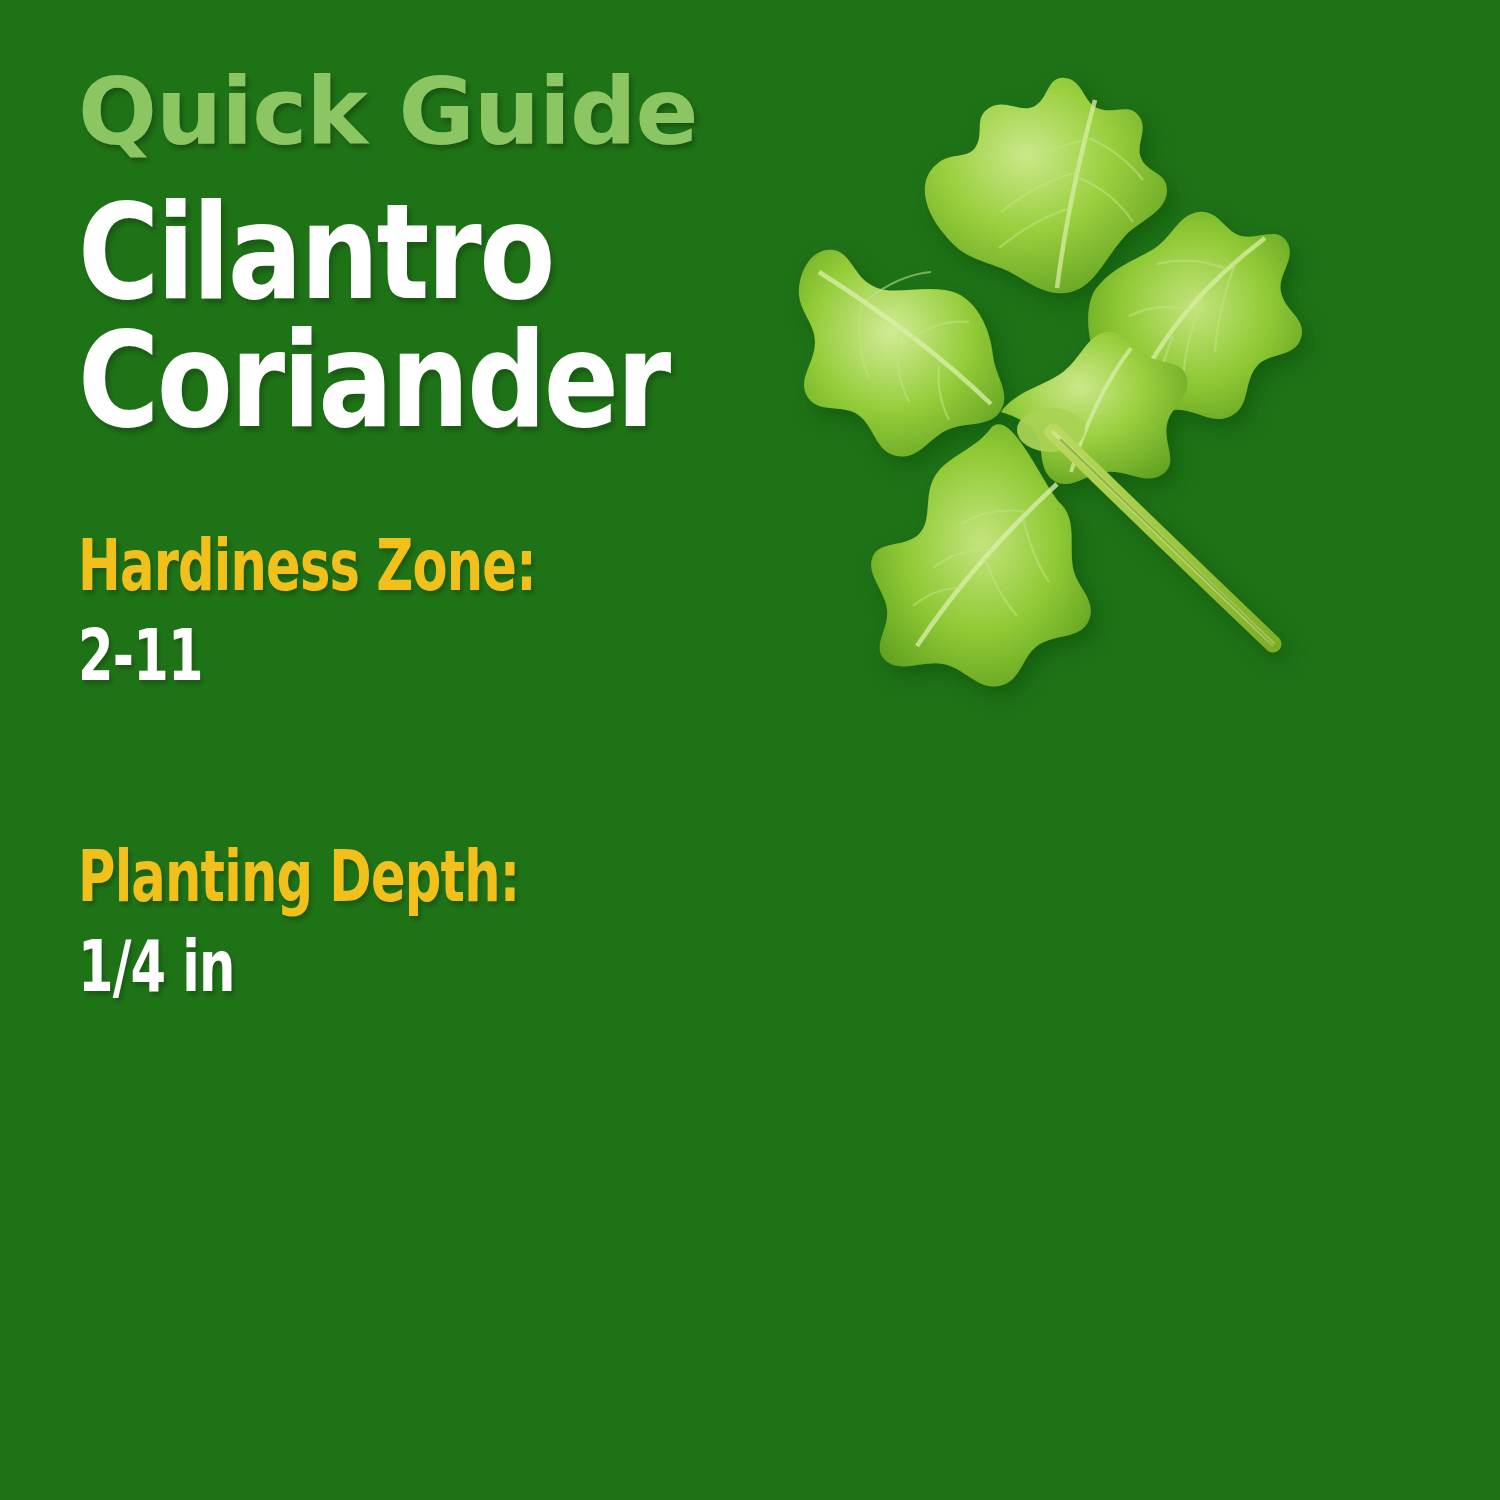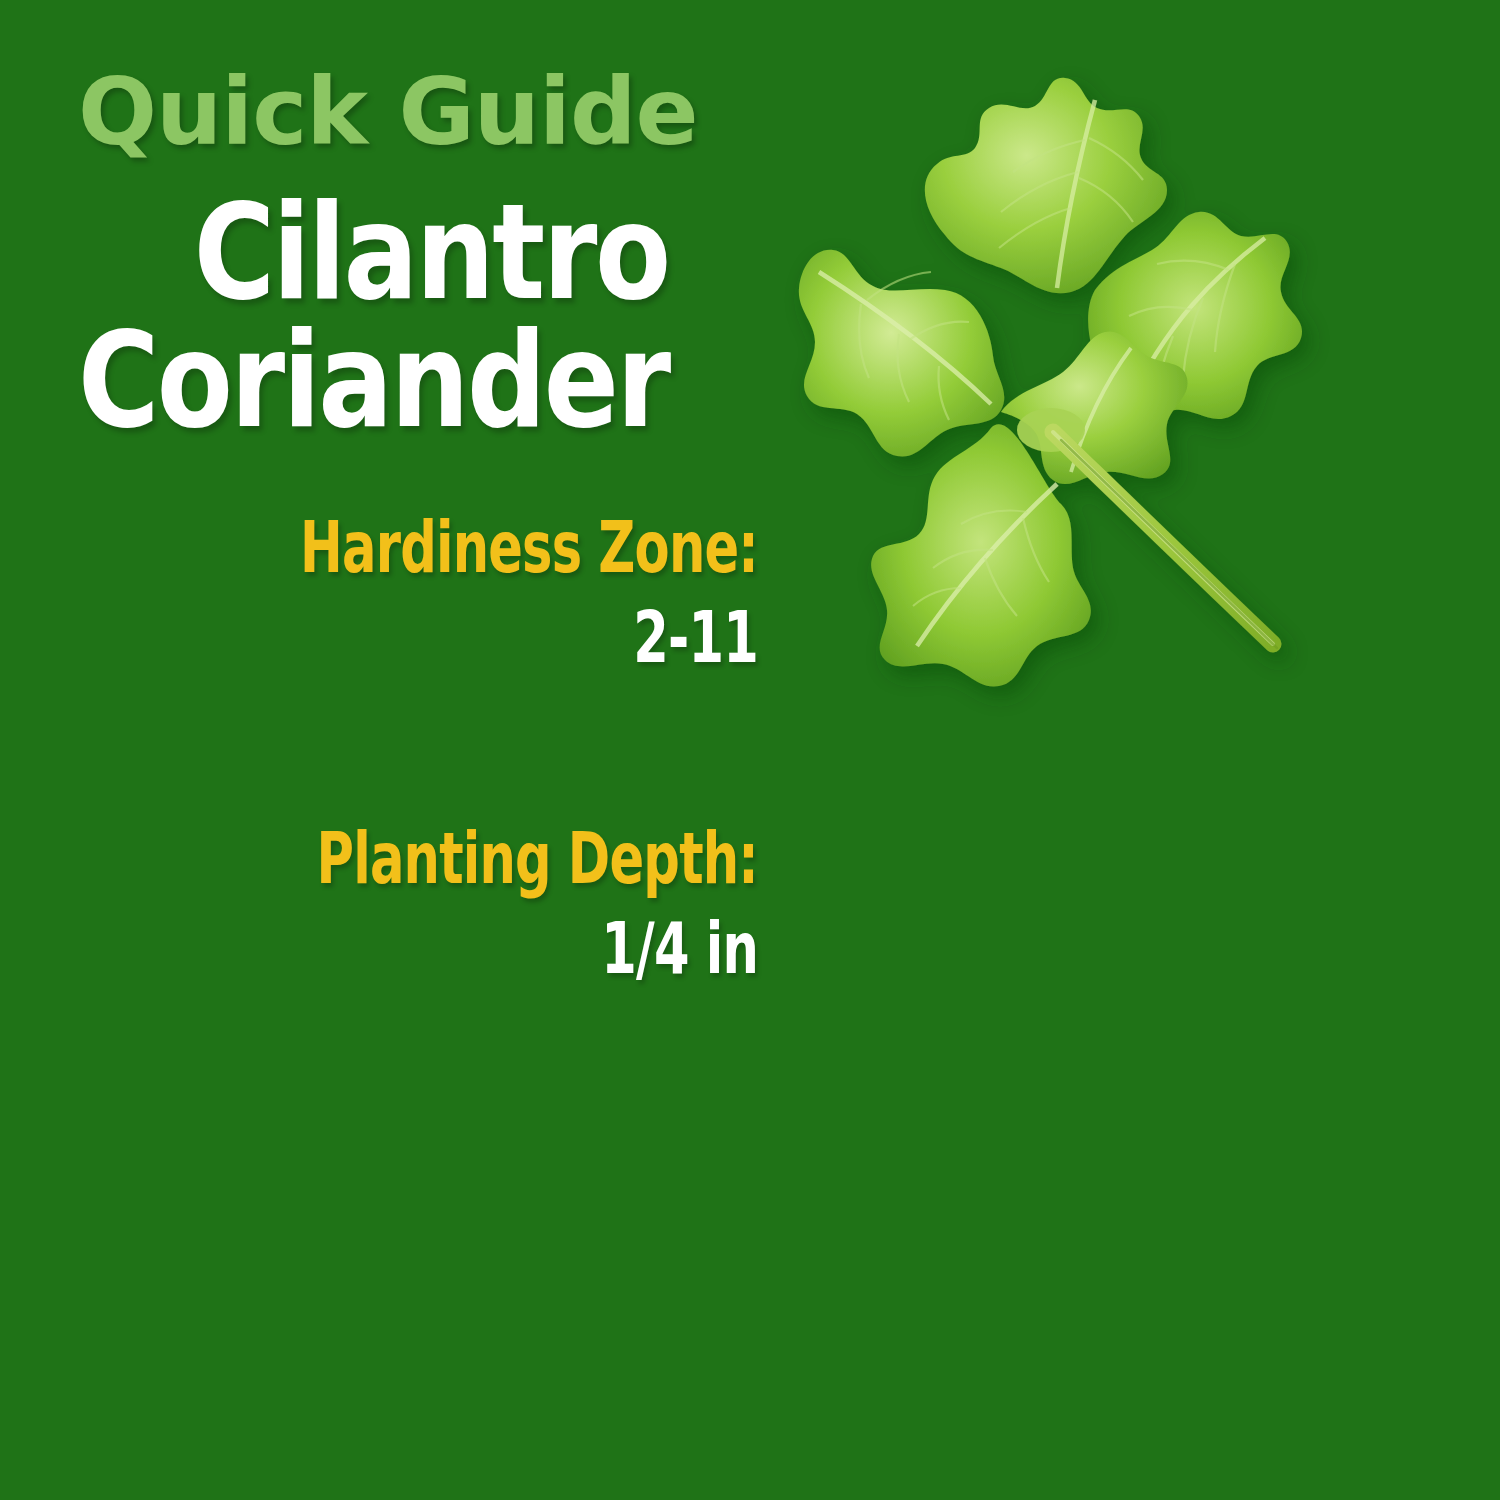--- a/index.html
+++ b/index.html
@@ -7,21 +7,20 @@
     width:1500px; height:1500px;
     background:#1F7317;
     font-family:"Liberation Sans", sans-serif;
     overflow:hidden;
   }
   #card {
     position:relative;
     width:1500px; height:1307px;
     background:#1F7317;
     overflow:hidden;
-    text-align:right;
   }
 
   
   #eyebrow {
     position:absolute; left:78px; top:66px;
     font-size:93px;
     font-weight:700;
     letter-spacing:-1px;
     line-height:1.0;
     color:#8CC663;
@@ -48,23 +47,22 @@
   #leaf-wrap {
     position:absolute;
     left:795px; top:60px;
     width:500px; height:600px;
   }
   #leaf-wrap svg { display:block; width:100%; height:100%; overflow:visible; }
 
   
   #grid {
     position:absolute;
-    left:78px; top:512px;
+    left:78px; top:530px;
     width:1380px;
-    margin-left:40px;
   }
   .grid-row { display:flex; width:100%; }
   .cell { width:800px; }
   .cell.right { width:580px; }
   .cell.empty { visibility:hidden; }
 
   .fld-label {
     color:#F2C01A;
     font-family:"DejaVu Sans Condensed","DejaVu Sans", sans-serif;
     font-weight:700;

